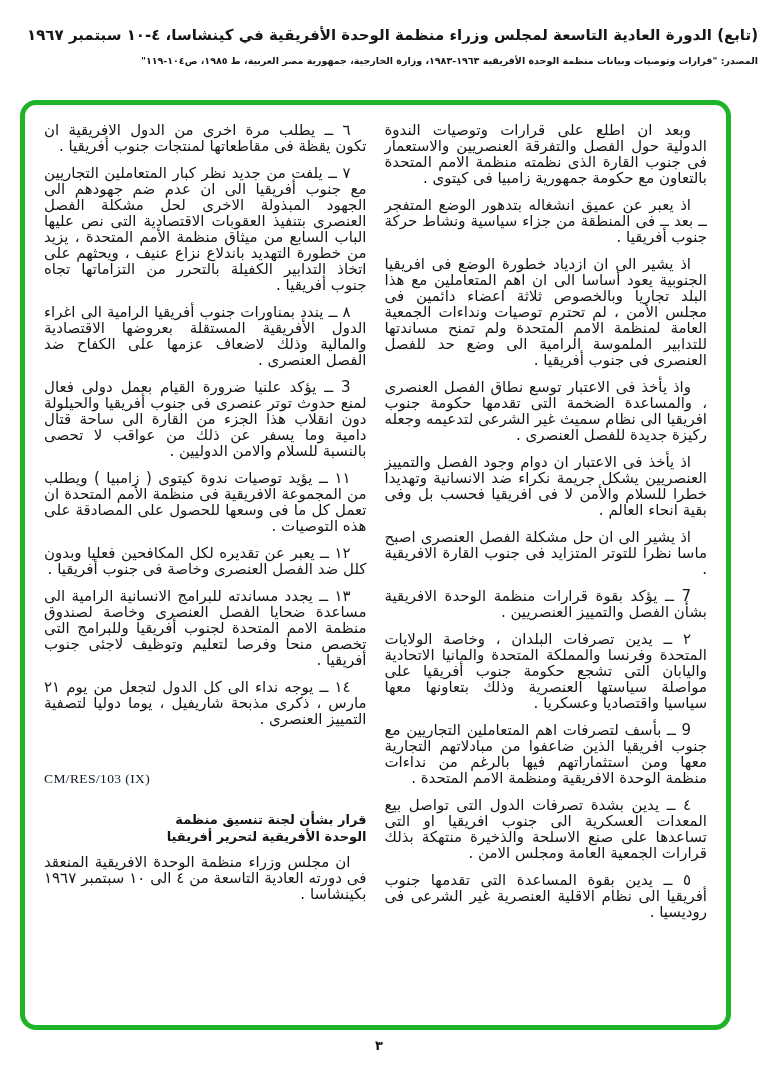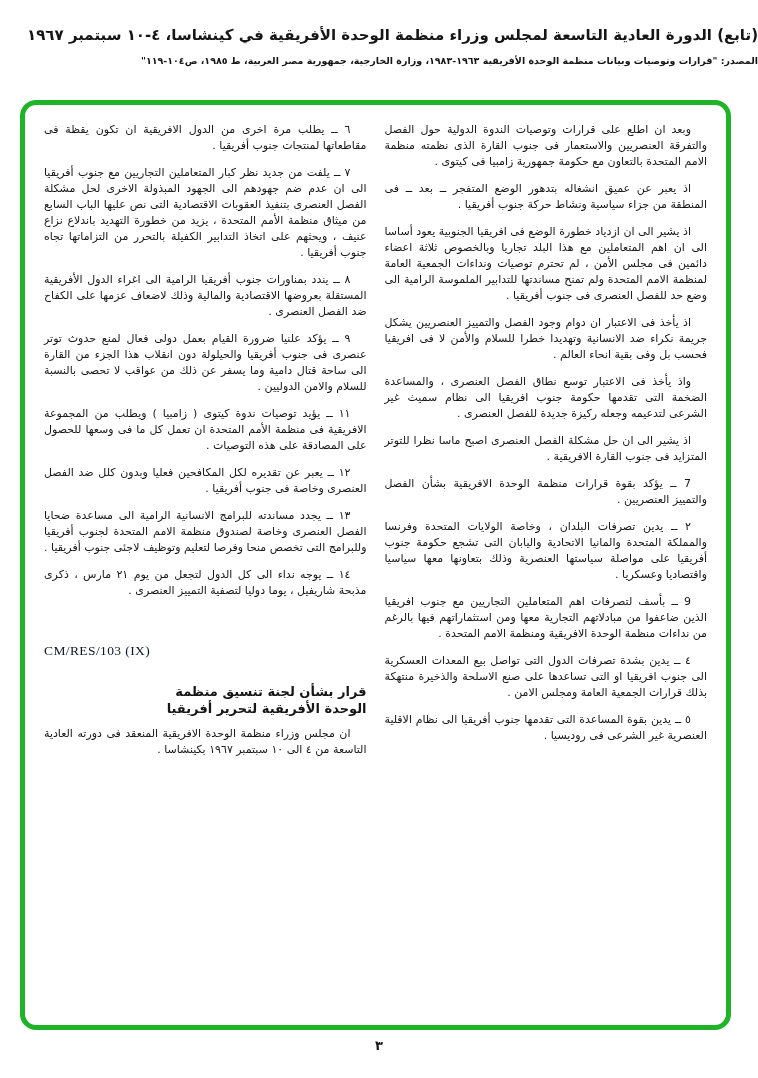--- a/index.html
+++ b/index.html
@@ -42,21 +42,21 @@
     direction: rtl;
     gap: 18px;
     padding: 17px 19px 10px 19px;
     height: 100%;
     box-sizing: border-box;
   }
   .col { flex: 1 1 0; min-width: 0; }
   p.para {
     margin: 0 0 11px 0;
     direction: rtl;
-    font-size: 11px;
+    font-size: 15px;
     line-height: 16px;
     text-align: justify;
     text-indent: 16px;
   }
   .ref {
     direction: ltr;
     text-align: left;
     font-family: "Liberation Serif", serif;
     font-size: 13.5px;
     letter-spacing: 0.4px;
@@ -88,35 +88,35 @@
   <div class="source">المصدر: "قرارات وتوصيات وبيانات منظمة الوحدة الأفريقية ١٩٦٣-١٩٨٣، وزارة الخارجية، جمهورية مصر العربية، ط ١٩٨٥، ص١٠٤-١١٩"</div>
 </header>
 
 <main class="frame">
   <div class="cols">
 
     <section class="col">
       <p class="para">وبعد ان اطلع على قرارات وتوصيات الندوة الدولية حول الفصل والتفرقة العنصريين والاستعمار فى جنوب القارة الذى نظمته منظمة الامم المتحدة بالتعاون مع حكومة جمهورية زامبيا فى كيتوى .</p>
       <p class="para">اذ يعبر عن عميق انشغاله بتدهور الوضع المتفجر ــ بعد ــ فى المنطقة من جزاء سياسية ونشاط حركة جنوب أفريقيا .</p>
       <p class="para">اذ يشير الى ان ازدياد خطورة الوضع فى افريقيا الجنوبية يعود أساسا الى ان اهم المتعاملين مع هذا البلد تجاريا وبالخصوص ثلاثة اعضاء دائمين فى مجلس الأمن ، لم تحترم توصيات ونداءات الجمعية العامة لمنظمة الامم المتحدة ولم تمنح مساندتها للتدابير الملموسة الرامية الى وضع حد للفصل العنصرى فى جنوب أفريقيا .</p>
+      <p class="para">واذ يأخذ فى الاعتبار توسع نطاق الفصل العنصرى ، والمساعدة الضخمة التى تقدمها حكومة جنوب افريقيا الى نظام سميث غير الشرعى لتدعيمه وجعله ركيزة جديدة للفصل العنصرى .</p>
       <p class="para">اذ يأخذ فى الاعتبار ان دوام وجود الفصل والتمييز العنصريين يشكل جريمة نكراء ضد الانسانية وتهديدا خطرا للسلام والأمن لا فى افريقيا فحسب بل وفى بقية انحاء العالم .</p>
-      <p class="para">واذ يأخذ فى الاعتبار توسع نطاق الفصل العنصرى ، والمساعدة الضخمة التى تقدمها حكومة جنوب افريقيا الى نظام سميث غير الشرعى لتدعيمه وجعله ركيزة جديدة للفصل العنصرى .</p>
       <p class="para">اذ يشير الى ان حل مشكلة الفصل العنصرى اصبح ماسا نظرا للتوتر المتزايد فى جنوب القارة الافريقية .</p>
       <p class="para">7 ــ يؤكد بقوة قرارات منظمة الوحدة الافريقية بشأن الفصل والتمييز العنصريين .</p>
       <p class="para">٢ ــ يدين تصرفات البلدان ، وخاصة الولايات المتحدة وفرنسا والمملكة المتحدة والمانيا الاتحادية واليابان التى تشجع حكومة جنوب أفريقيا على مواصلة سياستها العنصرية وذلك بتعاونها معها سياسيا واقتصاديا وعسكريا .</p>
       <p class="para">9 ــ بأسف لتصرفات اهم المتعاملين التجاريين مع جنوب افريقيا الذين ضاعفوا من مبادلاتهم التجارية معها ومن استثماراتهم فيها بالرغم من نداءات منظمة الوحدة الافريقية ومنظمة الامم المتحدة .</p>
       <p class="para">٤ ــ يدين بشدة تصرفات الدول التى تواصل بيع المعدات العسكرية الى جنوب افريقيا او التى تساعدها على صنع الاسلحة والذخيرة منتهكة بذلك قرارات الجمعية العامة ومجلس الامن .</p>
       <p class="para">٥ ــ يدين بقوة المساعدة التى تقدمها جنوب أفريقيا الى نظام الاقلية العنصرية غير الشرعى فى روديسيا .</p>
     </section>
 
     <section class="col">
       <p class="para">٦ ــ يطلب مرة اخرى من الدول الافريقية ان تكون يقظة فى مقاطعاتها لمنتجات جنوب أفريقيا .</p>
       <p class="para">٧ ــ يلفت من جديد نظر كبار المتعاملين التجاريين مع جنوب أفريقيا الى ان عدم ضم جهودهم الى الجهود المبذولة الاخرى لحل مشكلة الفصل العنصرى بتنفيذ العقوبات الاقتصادية التى نص عليها الباب السابع من ميثاق منظمة الأمم المتحدة ، يزيد من خطورة التهديد باندلاع نزاع عنيف ، ويحثهم على اتخاذ التدابير الكفيلة بالتحرر من التزاماتها تجاه جنوب أفريقيا .</p>
       <p class="para">٨ ــ يندد بمناورات جنوب أفريقيا الرامية الى اغراء الدول الأفريقية المستقلة بعروضها الاقتصادية والمالية وذلك لاضعاف عزمها على الكفاح ضد الفصل العنصرى .</p>
-      <p class="para">٩ ــ يؤكد علنيا ضرورة القيام بعمل دولى فعال لمنع حدوث توتر عنصرى فى جنوب أفريقيا والحيلولة دون انقلاب هذا الجزء من القارة الى ساحة قتال دامية وما يسفر عن ذلك من عواقب لا تحصى بالنسبة للسلام والامن الدوليين .</p>
+      <p class="para">3 ــ يؤكد علنيا ضرورة القيام بعمل دولى فعال لمنع حدوث توتر عنصرى فى جنوب أفريقيا والحيلولة دون انقلاب هذا الجزء من القارة الى ساحة قتال دامية وما يسفر عن ذلك من عواقب لا تحصى بالنسبة للسلام والامن الدوليين .</p>
       <p class="para">١١ ــ يؤيد توصيات ندوة كيتوى ( زامبيا ) ويطلب من المجموعة الافريقية فى منظمة الأمم المتحدة ان تعمل كل ما فى وسعها للحصول على المصادقة على هذه التوصيات .</p>
       <p class="para">١٢ ــ يعبر عن تقديره لكل المكافحين فعليا وبدون كلل ضد الفصل العنصرى وخاصة فى جنوب أفريقيا .</p>
       <p class="para">١٣ ــ يجدد مساندته للبرامج الانسانية الرامية الى مساعدة ضحايا الفصل العنصرى وخاصة لصندوق منظمة الامم المتحدة لجنوب أفريقيا وللبرامج التى تخصص منحا وفرصا لتعليم وتوظيف لاجئى جنوب أفريقيا .</p>
       <p class="para">١٤ ــ يوجه نداء الى كل الدول لتجعل من يوم ٢١ مارس ، ذكرى مذبحة شاريفيل ، يوما دوليا لتصفية التمييز العنصرى .</p>
 
       <div class="ref">CM/RES/103 (IX)</div>
 
       <div class="res-heading">قرار بشأن لجنة تنسيق منظمة</div>
       <div class="res-heading">الوحدة الأفريقية لتحرير أفريقيا</div>
 

